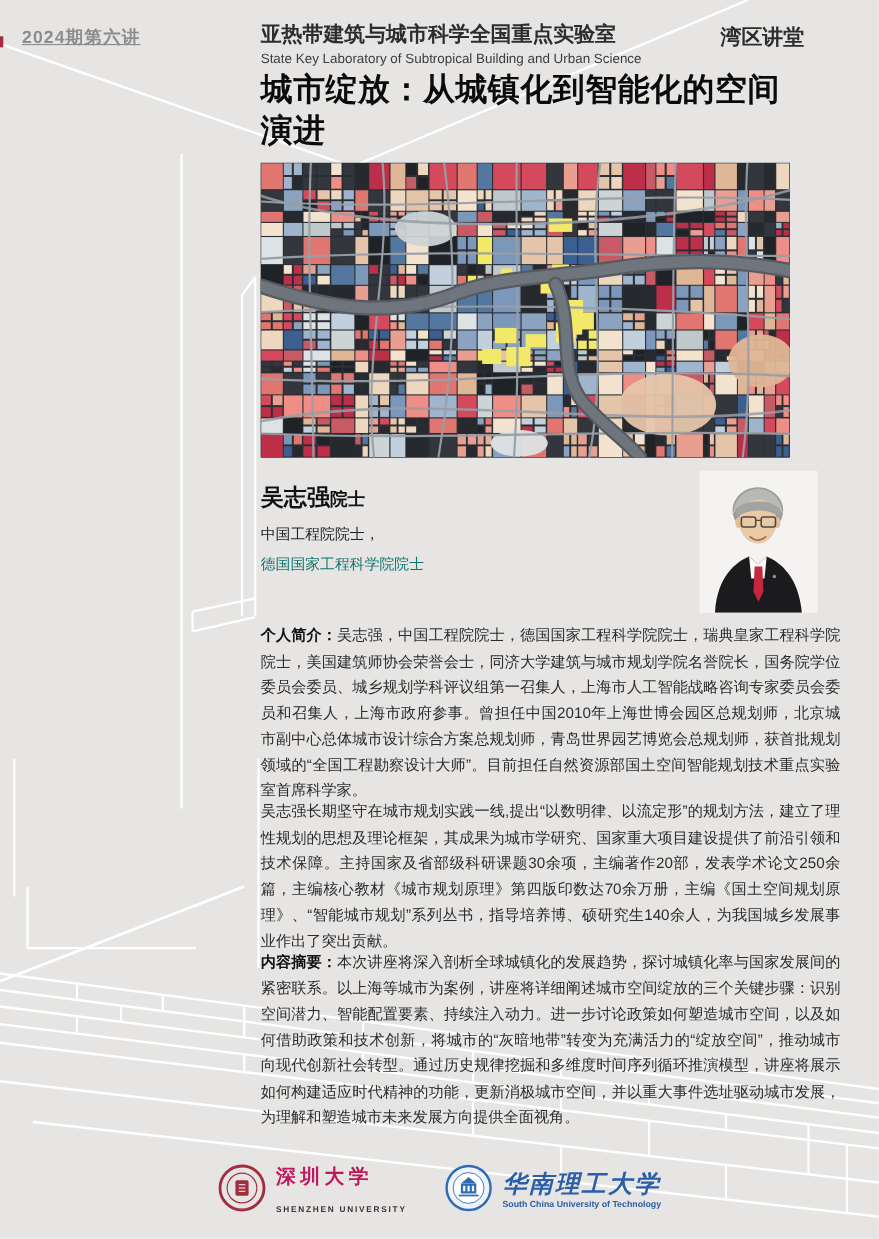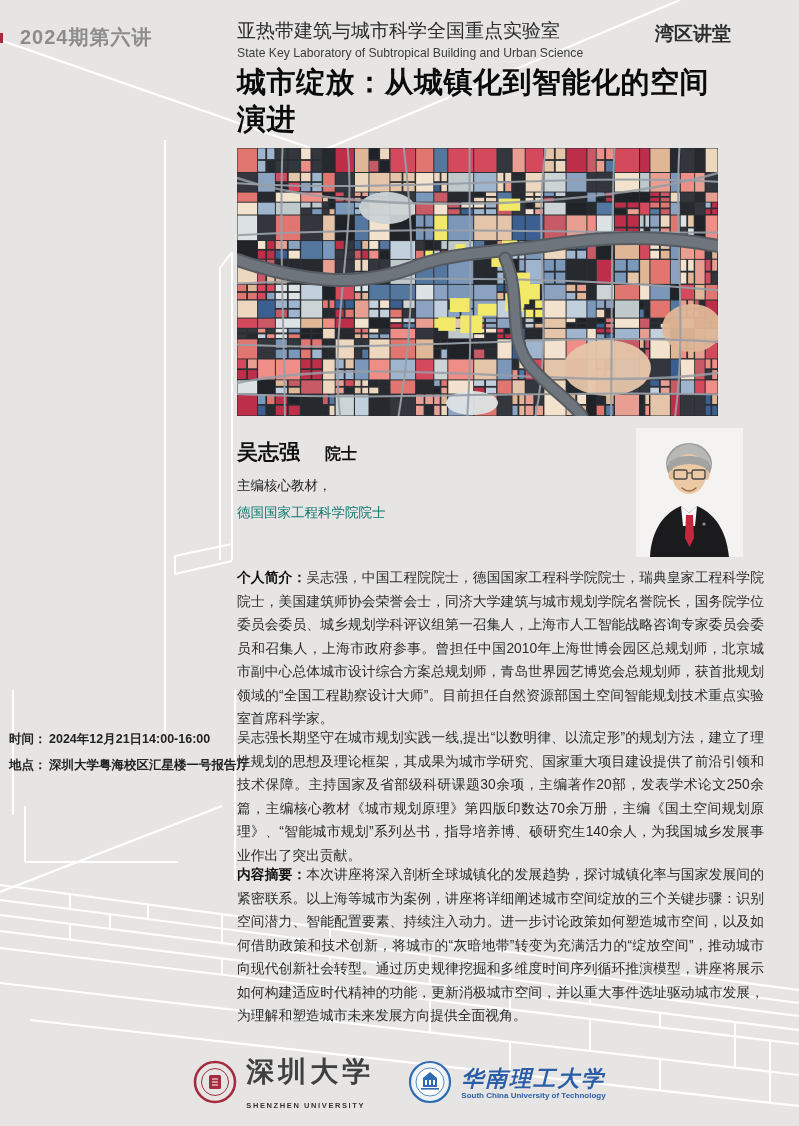--- a/index.html
+++ b/index.html
@@ -1,52 +1,52 @@
 <!DOCTYPE html>
 <html><head>
 <meta charset="utf-8">
 <style>
   html,body{margin:0;padding:0;}
   body{width:799px;height:1126px;font-family:"Liberation Sans","DejaVu Sans",sans-serif;}
   .poster{position:relative;width:799px;height:1126px;background:#e6e5e4;overflow:hidden;}
   #bg-lines{position:absolute;left:0;top:0;z-index:0;}
   .layer{position:absolute;z-index:1;}
 
-  .issue{left:20px;top:24px;font-size:20px;font-weight:bold;color:#8d8c8c;letter-spacing:1px;}
+  .issue{left:20px;top:24px;font-size:16px;font-weight:bold;color:#8d8c8c;letter-spacing:1px;text-decoration:underline;}
   .lab{left:237px;top:18px;width:320px;text-align:center;}
-  .lab-cn{font-size:19px;font-weight:400;color:#2d2d2d;white-space:nowrap;}
+  .lab-cn{font-size:19px;font-weight:700;color:#2d2d2d;white-space:nowrap;}
   .lab-en{font-size:12.2px;color:#3c3c3c;margin-top:2px;white-space:nowrap;}
   .series{left:655px;top:21px;font-size:19px;font-weight:700;color:#2d2d2d;}
   .title{left:237px;top:64px;width:478px;font-size:29px;line-height:37px;font-weight:900;color:#0b0b0b;letter-spacing:0.5px;}
 
   .map-wrap{left:237px;top:148px;width:481px;height:268px;background:#2b2e33;}
   .map-wrap svg{display:block;}
 
   .speaker-name-row{left:237px;top:438px;}
   .speaker-name{font-size:21px;font-weight:900;color:#111;}
-  .speaker-suffix{font-size:16px;font-weight:800;color:#111;margin-left:25px;}
+  .speaker-suffix{font-size:16px;font-weight:800;color:#111;margin-left:0;}
   .affil1{left:237px;top:477px;font-size:13.5px;color:#222;}
   .affil2{left:237px;top:504px;font-size:13.5px;color:#0f766e;text-align:center;}
   .portrait{left:636px;top:428px;width:107px;height:129px;background:#f4f3f2;}
 
   .para{left:237px;width:527px;font-size:13.8px;line-height:23.5px;color:#2c2c2c;text-align:justify;}
   .para b{color:#111;}
   .bio{top:566px;}
   .ach{top:726px;}
   .abs{top:863px;}
 
   .event{left:9px;top:731px;font-size:12.5px;font-weight:bold;color:#222;}
   .event .row{display:flex;margin-bottom:9px;}
   .event .lbl{width:40px;}
   .event .val{white-space:nowrap;}
 
   .footer{left:0;top:1058px;width:799px;display:flex;justify-content:center;align-items:center;gap:34px;}
   .logo-group{display:flex;align-items:center;gap:9px;}
   .logo-text{display:flex;flex-direction:column;line-height:1;}
-  .szu-cn{font-family:Liberation Sans, sans-serif;font-weight:700;font-size:28px;color:#404040;letter-spacing:4px;}
+  .szu-cn{font-family:Liberation Mono, monospace;font-weight:700;font-size:18px;color:#be185d;letter-spacing:4px;}
   .szu-en{font-size:7.5px;font-weight:700;letter-spacing:1.6px;color:#3a3134;margin-top:16px;}
   .scut-cn{font-family:"DejaVu Serif","Liberation Serif",serif;font-style:italic;font-weight:700;font-size:22px;color:#2b5ea7;letter-spacing:2px;}
   .scut-en{font-size:8px;font-weight:600;color:#2b5ea7;margin-top:3px;}
 </style>
 </head>
 <body>
 
 <div class="poster">
   <svg id="bg-lines" width="799" height="1126">
       <line x1="0" y1="40" x2="310" y2="148" stroke="#ffffff" stroke-width="2.2"></line>
@@ -917,21 +917,21 @@
         <path d="M0,112 C60,132 120,142 180,118 C220,103 270,104 320,96 C380,87 430,88 481,98" fill="none" stroke="#565b62" stroke-width="14" stroke-linecap="round" stroke-linejoin="round"></path>
         <path d="M0,112 C60,132 120,142 180,118 C220,103 270,104 320,96 C380,87 430,88 481,98" fill="none" stroke="#6f757c" stroke-width="10" stroke-linecap="round" stroke-linejoin="round"></path>
         <path d="M268,110 C286,150 268,190 295,220 C315,242 332,252 345,268" fill="none" stroke="#565b62" stroke-width="13" stroke-linecap="round" stroke-linejoin="round"></path>
         <path d="M268,110 C286,150 268,190 295,220 C315,242 332,252 345,268" fill="none" stroke="#6f757c" stroke-width="9" stroke-linecap="round" stroke-linejoin="round"></path>
       </svg>
   </div>
 
   <div class="layer speaker-name-row">
     <span class="speaker-name">吴志强</span><span class="speaker-suffix">院士</span>
   </div>
-  <div class="layer affil1">主编核心教材，</div>
+  <div class="layer affil1">中国工程院院士，</div>
   <div class="layer affil2">德国国家工程科学院院士</div>
 
   <div class="layer portrait">
     <svg width="107" height="129" viewBox="0 0 107 129">
       <rect x="0" y="0" width="107" height="129" fill="#f4f3f2"></rect>
       <ellipse cx="53" cy="36" rx="23" ry="21" fill="#9b9b99"></ellipse>
       <path d="M30,40 Q33,18 53,16 Q73,18 76,40 Q70,30 53,29 Q36,30 30,40 Z" fill="#b8b8b6"></path>
       <ellipse cx="53" cy="46" rx="17" ry="20" fill="#eac9a4"></ellipse>
       <ellipse cx="35.5" cy="47" rx="3" ry="5" fill="#e2bd96"></ellipse>
       <ellipse cx="70.5" cy="47" rx="3" ry="5" fill="#e2bd96"></ellipse>
@@ -946,30 +946,20 @@
       <circle cx="68" cy="96" r="1.6" fill="#8f8f96"></circle>
     </svg>
   </div>
 
   <div class="layer para bio"><b>个人简介：</b><span>吴志强，中国工程院院士，德国国家工程科学院院士，瑞典皇家工程科学院院士，美国建筑师协会荣誉会士，同济大学建筑与城市规划学院名誉院长，国务院学位委员会委员、城乡规划学科评议组第一召集人，上海市人工智能战略咨询专家委员会委员和召集人，上海市政府参事。曾担任中国2010年上海世博会园区总规划师，北京城市副中心总体城市设计综合方案总规划师，青岛世界园艺博览会总规划师，获首批规划领域的“全国工程勘察设计大师”。目前担任自然资源部国土空间智能规划技术重点实验室首席科学家。</span></div>
 
   <div class="layer para ach">吴志强长期坚守在城市规划实践一线,提出“以数明律、以流定形”的规划方法，建立了理性规划的思想及理论框架，其成果为城市学研究、国家重大项目建设提供了前沿引领和技术保障。主持国家及省部级科研课题30余项，主编著作20部，发表学术论文250余篇，主编核心教材《城市规划原理》第四版印数达70余万册，主编《国土空间规划原理》、“智能城市规划”系列丛书，指导培养博、硕研究生140余人，为我国城乡发展事业作出了突出贡献。</div>
 
   <div class="layer para abs"><b>内容摘要：</b><span>本次讲座将深入剖析全球城镇化的发展趋势，探讨城镇化率与国家发展间的紧密联系。以上海等城市为案例，讲座将详细阐述城市空间绽放的三个关键步骤：识别空间潜力、智能配置要素、持续注入动力。进一步讨论政策如何塑造城市空间，以及如何借助政策和技术创新，将城市的“灰暗地带”转变为充满活力的“绽放空间”，推动城市向现代创新社会转型。通过历史规律挖掘和多维度时间序列循环推演模型，讲座将展示如何构建适应时代精神的功能，更新消极城市空间，并以重大事件选址驱动城市发展，为理解和塑造城市未来发展方向提供全面视角。</span></div>
 
-  <div class="layer event">
-    <div class="row">
-      <span class="lbl">时间：</span>
-      <span class="val">2024年12月21日14:00-16:00</span>
-    </div>
-    <div class="row">
-      <span class="lbl">地点：</span>
-      <span class="val">深圳大学粤海校区汇星楼一号报告厅</span>
-    </div>
-  </div>
 
   <div class="layer footer">
     <div class="logo-group">
       <span>
         <svg width="44" height="44" viewBox="0 0 44 44">
           <circle cx="22" cy="22" r="20" fill="none" stroke="#a32c3e" stroke-width="2.6"></circle>
           <circle cx="22" cy="22" r="13.5" fill="none" stroke="#a32c3e" stroke-width="1"></circle>
           <rect x="16" y="15" width="12" height="14" rx="1.5" fill="#a32c3e"></rect>
           <line x1="19" y1="19" x2="25" y2="19" stroke="#fff" stroke-width="1"></line>
           <line x1="19" y1="22" x2="25" y2="22" stroke="#fff" stroke-width="1"></line>

